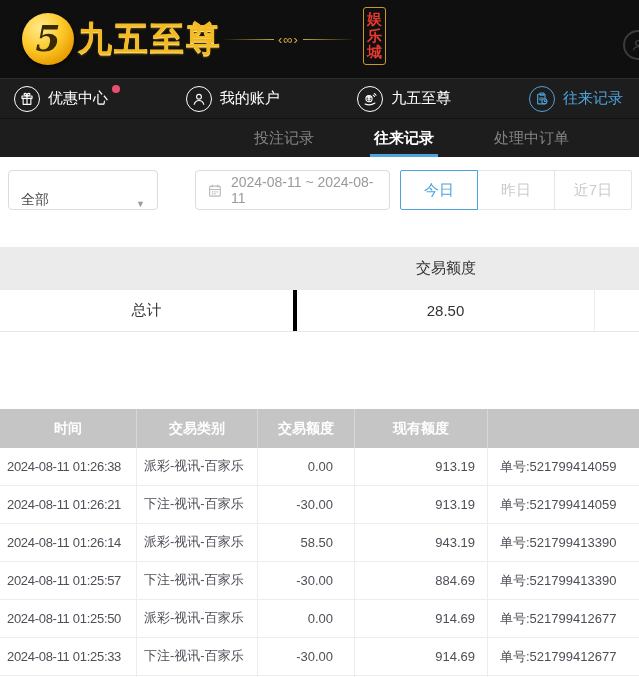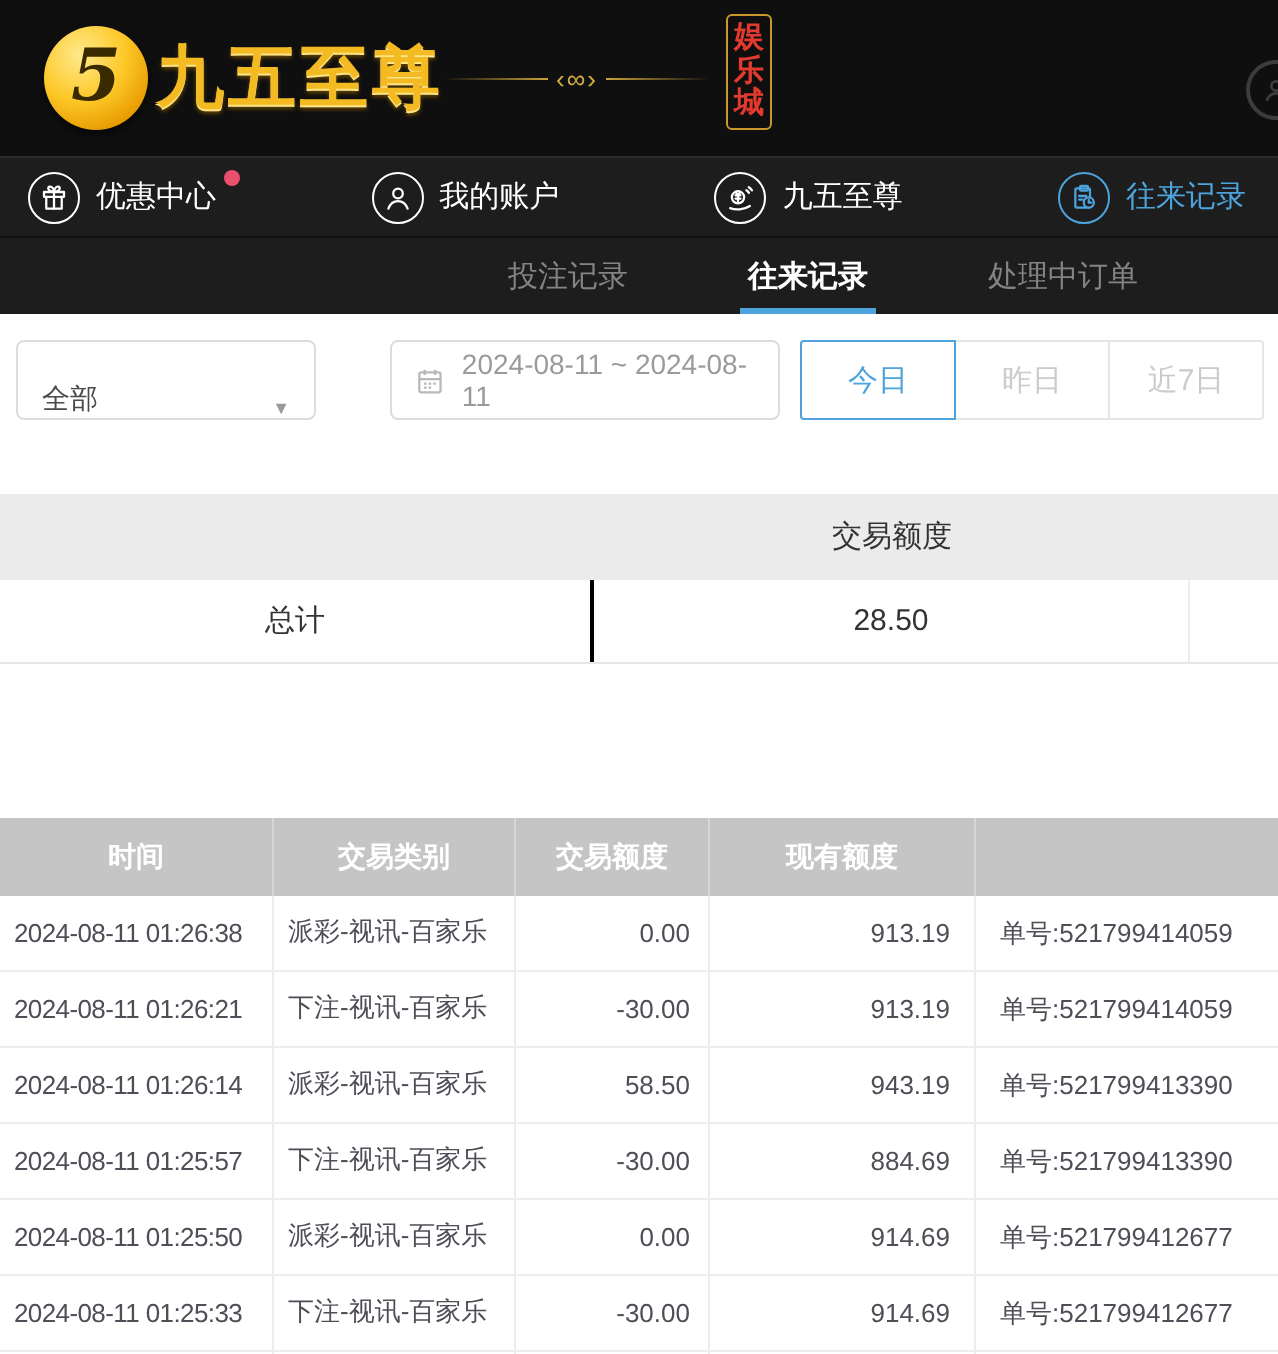--- a/index.html
+++ b/index.html
@@ -71,40 +71,40 @@
 
   
   .summary { margin-top:35px; }
   .summary-head { height:43px; background:#ebebeb; display:flex; align-items:center;
     font-size:15px; color:#333; }
   .summary-head .sh-spacer { width:297px; }
   .summary-head .sh-amount { width:298px; text-align:center; }
   .summary-row { height:42px; display:flex; border-bottom:1px solid #e7e7e7;
     font-size:15px; color:#333; }
   .summary-row > div { display:flex; align-items:center; justify-content:center; }
-  .summary-row .sc1 { width:297px; border-right:2px solid #000000; }
+  .summary-row .sc1 { width:297px; border-right:4px solid #000000; }
   .summary-row .sc2 { width:298px; border-right:1px solid #ededed; }
   .summary-row .sc3 { flex:1; }
 
   
   .records { margin-top:77px; }
   .rec-head { height:39px; background:#c5c5c5; display:flex; color:#fff;
     font-weight:bold; font-size:14px; }
   .rec-head > div { display:flex; align-items:center; justify-content:center;
     border-right:1px solid #d7d7d7; }
   .rec-head > div:last-child { border-right:none; }
   .rec-row { height:38px; display:flex; font-size:13px; color:#4e4e57;
     border-bottom:1px solid #ededed; }
   .rec-row > div { display:flex; align-items:center; border-right:1px solid #ededed; }
   .rec-row > div:last-child { border-right:none; }
   .w-time { width:137px; } .w-type { width:121px; } .w-amount { width:97px; }
   .w-balance { width:133px; } .w-order { width:151px; flex:1; }
   .c-time { padding-left:7px; letter-spacing:-0.3px; }
   .c-type { padding:2px 7px; line-height:1.3; word-break:break-all; }
-  .c-amount { justify-content:flex-end; padding-right:9px; }
+  .c-amount { justify-content:flex-end; padding-right:21px; }
   .c-balance { justify-content:flex-end; padding-right:12px; }
   .c-order { padding-left:12px; }
   .rec-row.stub { height:6px; border-bottom:none; }
 </style>
 </head>
 <body>
 
 <header class="brand-bar">
   <div class="coin">
     <span>5</span>

